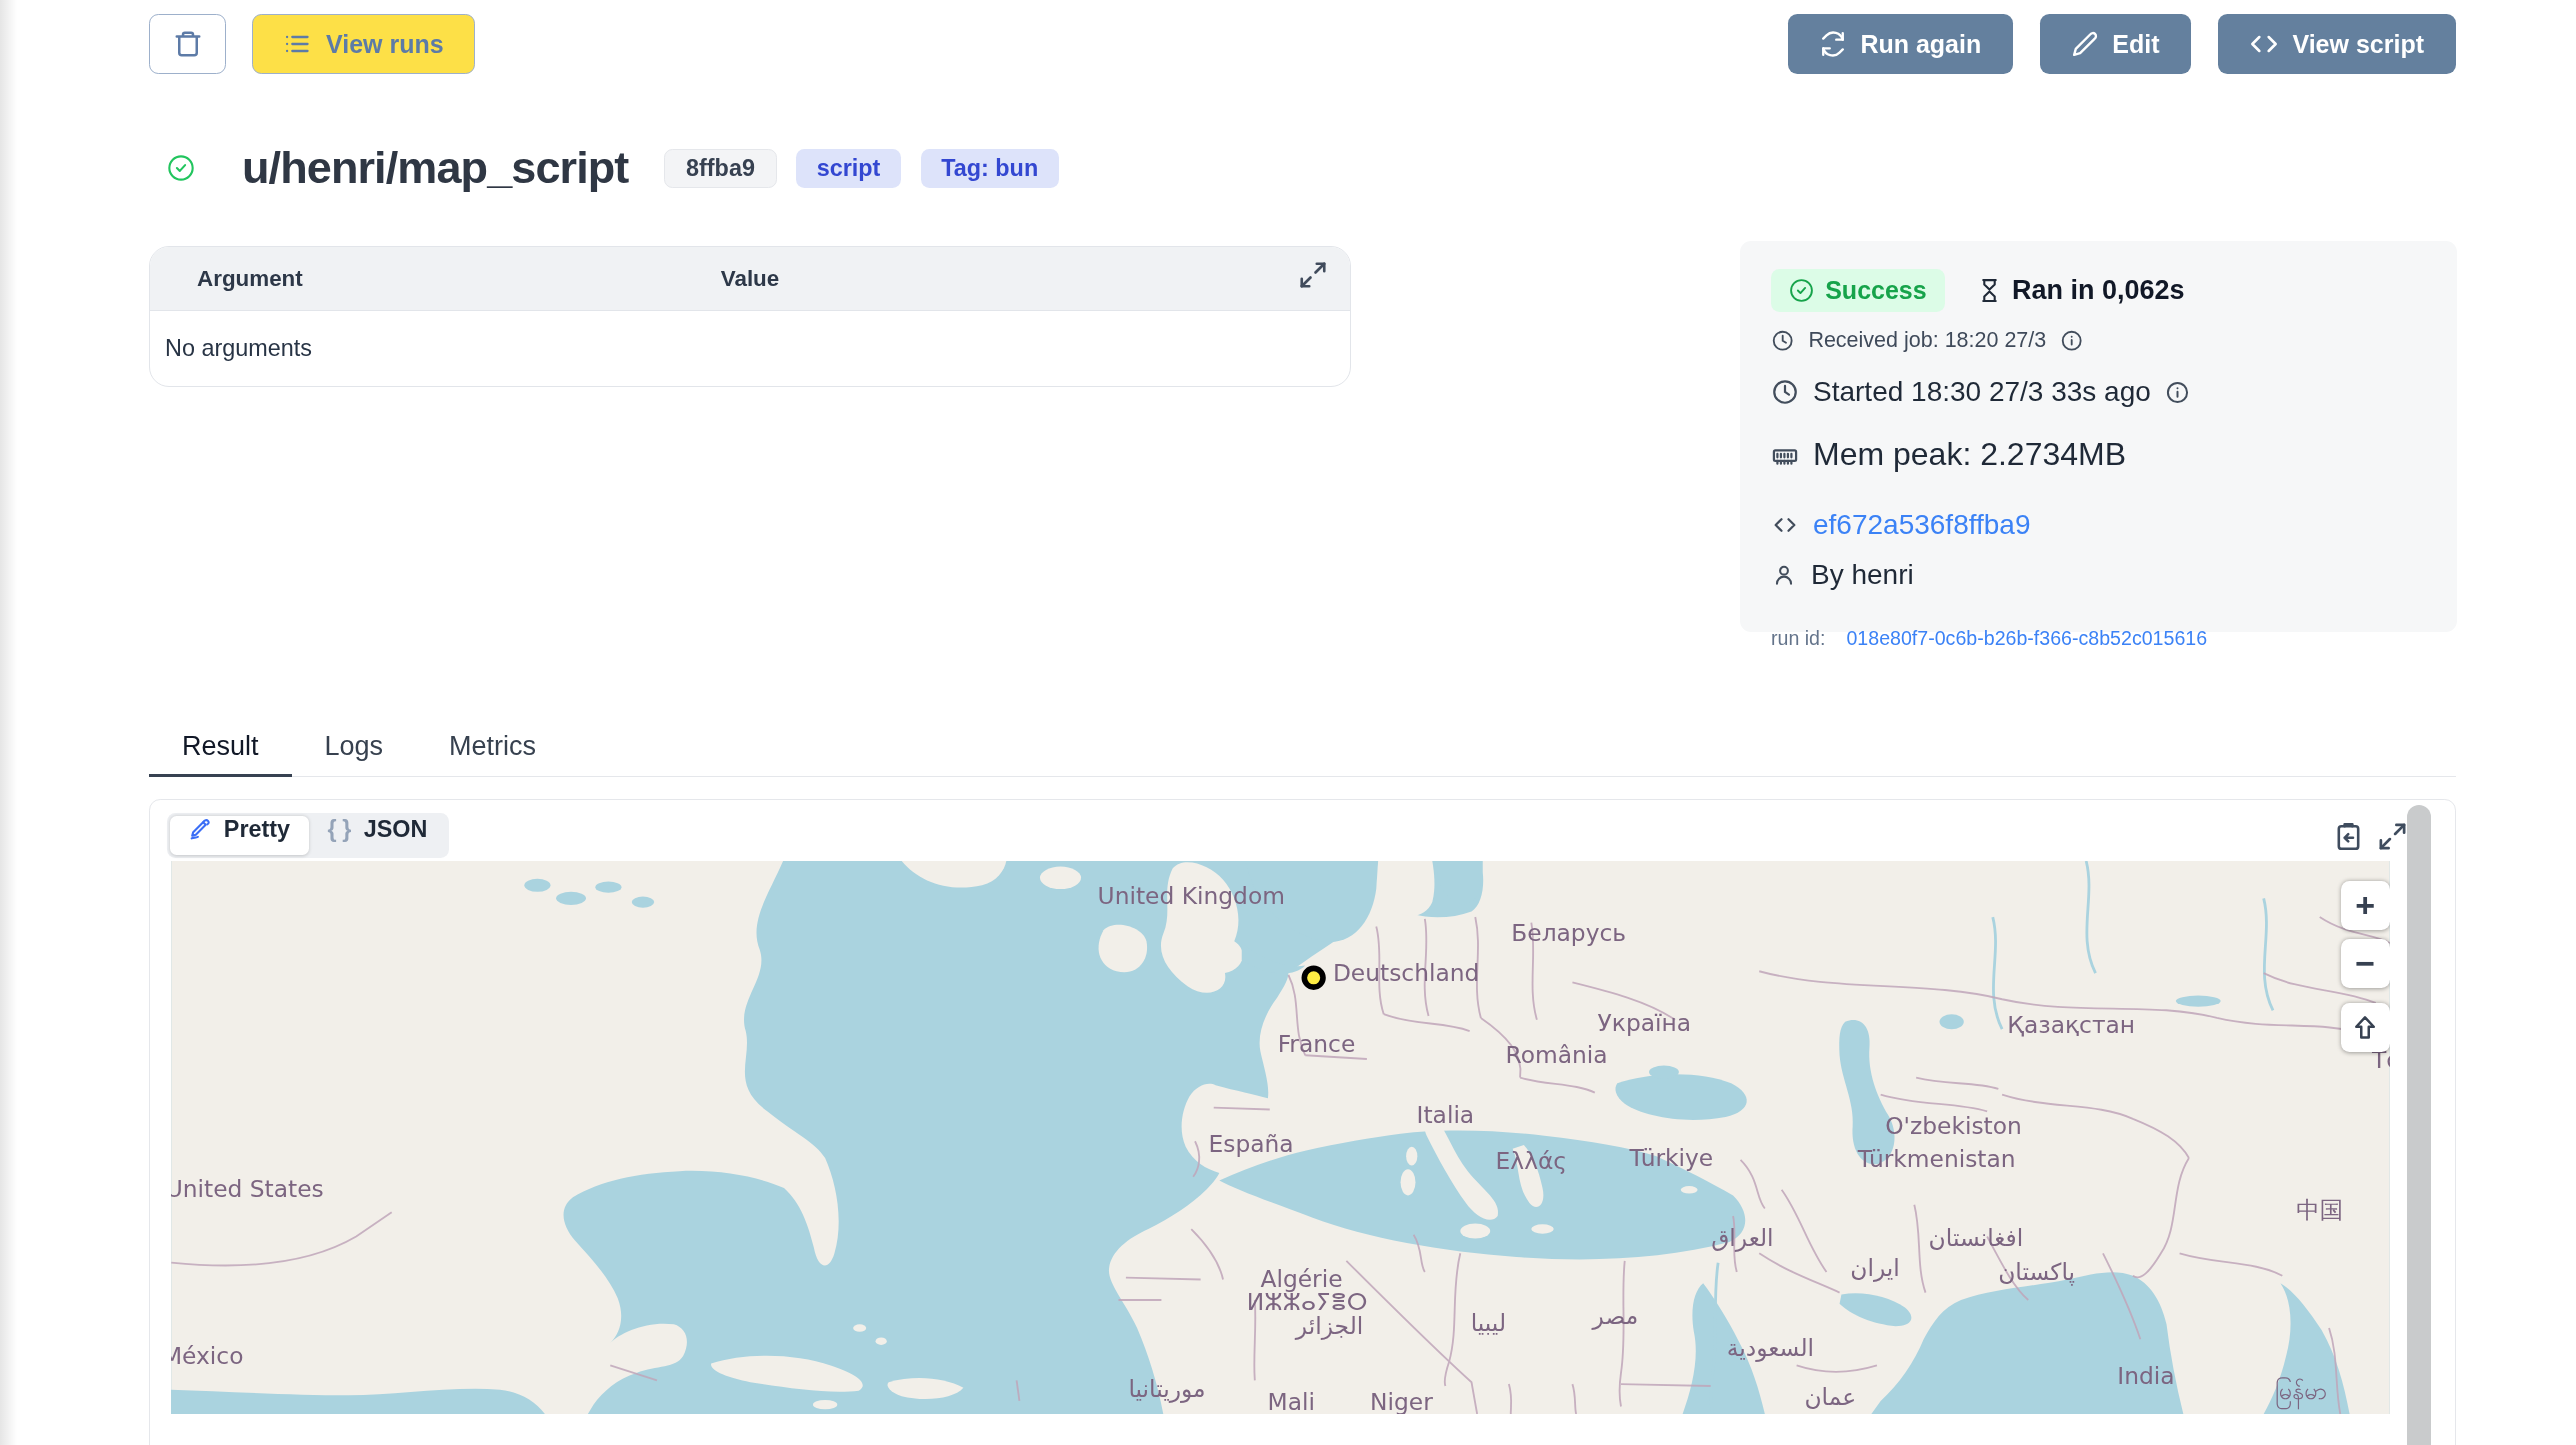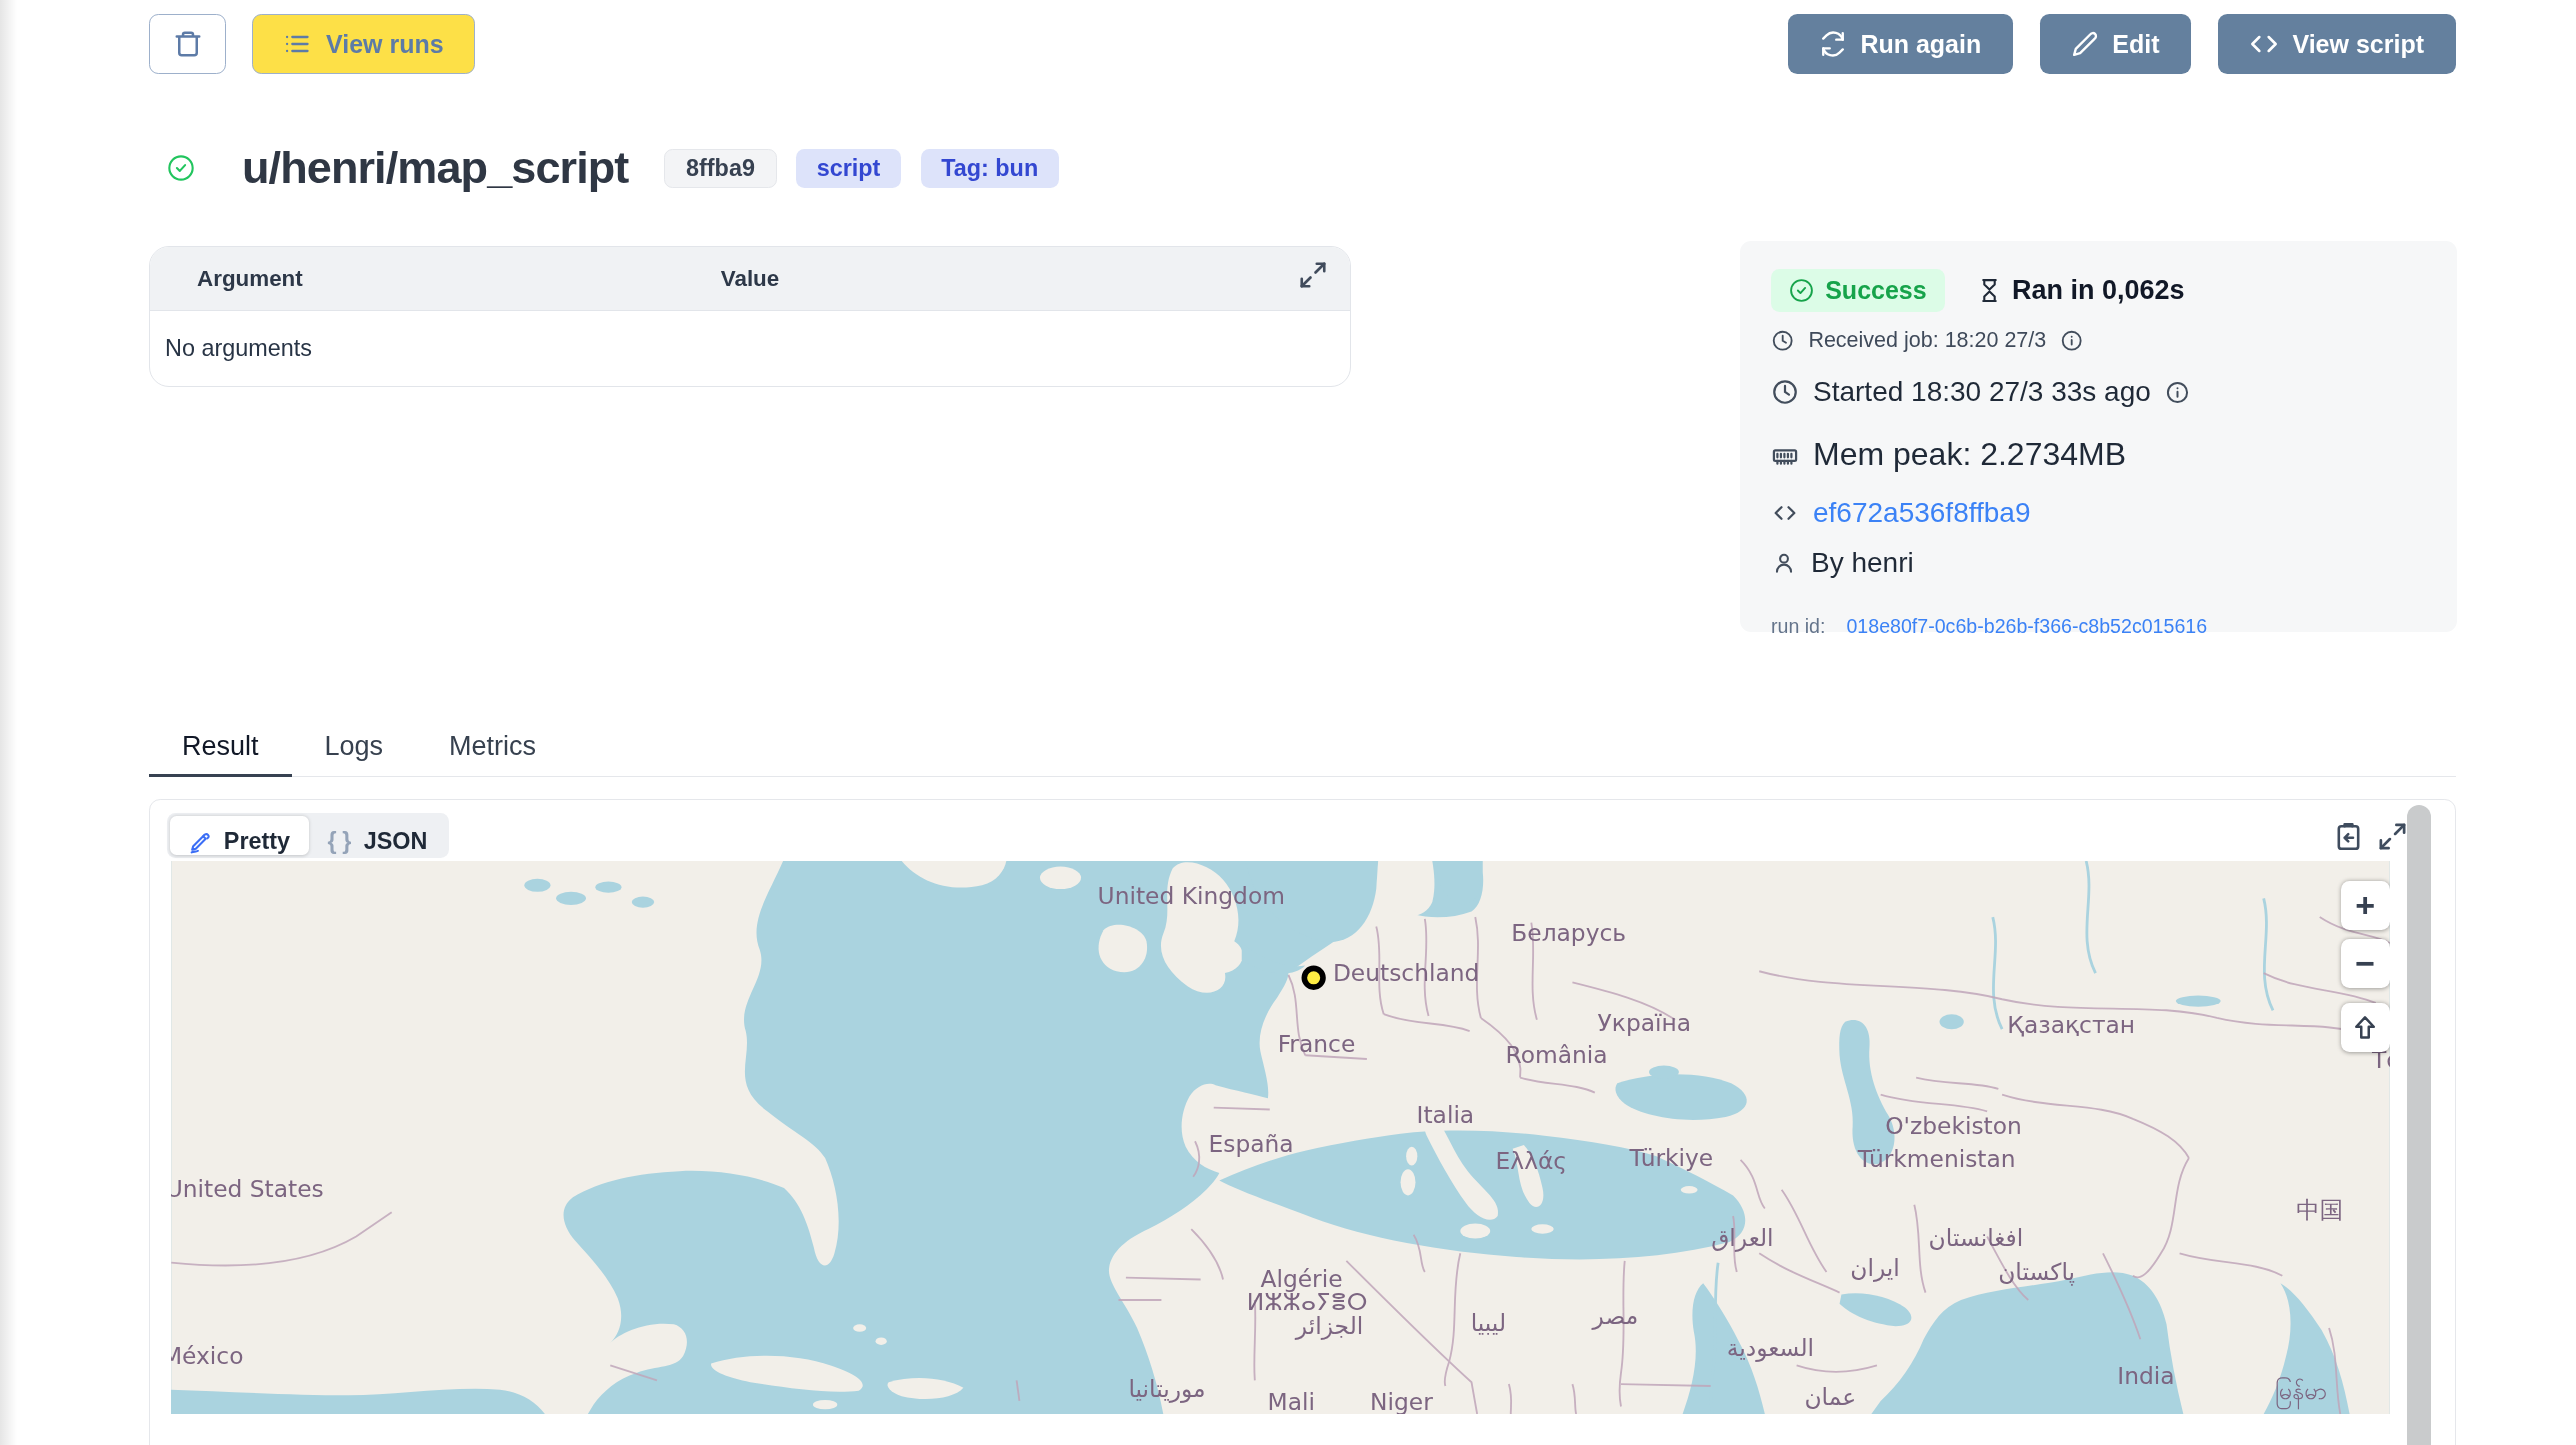--- a/index.html
+++ b/index.html
@@ -53,39 +53,39 @@
   .status-card{position:absolute;left:1740px;top:241px;width:717px;height:391px;background:#f6f7f8;
     border-radius:11.2px;padding:26px 31px}
   .st-row{display:flex;align-items:center;gap:14px;color:var(--ink)}
   .row1{margin-top:1.9px;height:43px;gap:32px}
   .success-badge{height:43px;background:var(--success-bg);border-radius:8.4px;display:flex;
     align-items:center;gap:11.2px;padding:12px 18px;color:var(--success-text);font-size:25px;font-weight:600}
   .ran-in{display:flex;align-items:center;gap:10.3px;font-size:27px;font-weight:700;color:#111827}
   .row2{margin-top:16px;font-size:21.5px;color:#3f4a5a}
   .row3{margin-top:23.4px;font-size:28px;color:var(--ink)}
   .row4{margin-top:28px;font-size:32px;color:var(--ink)}
-  .row5{margin-top:24px;font-size:28px}
+  .row5{margin-top:36px;font-size:28px}
   .row6{margin-top:18px;font-size:28px;color:var(--ink)}
   .row7{margin-top:36px;font-size:19.6px;color:#64748b;gap:21px}
   .st-ic{color:#424d5c;display:flex}
   a.link{color:var(--link);text-decoration:none}
 
   
   .tabs{position:absolute;left:149px;top:718px;width:2307px;height:59px;display:flex;
     border-bottom:1.9px solid #e5e7eb}
   .tab{padding:0 33px;font-size:27px;color:#37414f;display:flex;align-items:center;height:59px;
     border-bottom:3.7px solid transparent;margin-bottom:-2.8px}
   .tab.active{color:#111827;font-weight:500;border-bottom-color:#374151}
 
   
   .result-panel{position:absolute;left:149px;top:799px;width:2307px;height:691px;
     border:1.9px solid #e5e7eb;border-radius:11.2px;background:#fff}
   .view-toggle{position:absolute;left:17px;top:13px;height:45px;background:#eef0f3;border-radius:8.4px;
     display:flex;align-items:center;padding:2.8px}
-  .seg{height:39px;display:flex;align-items:flex-end;gap:10.3px;padding:0 18.7px;border-radius:6.5px;
+  .seg{height:39px;display:flex;align-items:flex-start;gap:10.3px;padding:0 18.7px;border-radius:6.5px;
     font-size:23.4px;font-weight:700;color:#1f2937}
   .seg.active{background:#fff;box-shadow:0 0.9px 3.7px rgba(0,0,0,.18)}
   .seg .pen{color:#3b6ef6;display:flex}
   .seg .braces{color:#94a3b8;font-size:23.4px;font-weight:700;letter-spacing:1.9px}
   .panel-ic{position:absolute;top:20.6px;color:#3f4c5e;display:flex}
   .copy-ic{left:2183px}.max-ic{left:2227px}
 
   .map-wrap{position:absolute;left:20.6px;top:61px;width:2219px;height:553px;overflow:hidden;background:var(--water)}
   .map-wrap svg{display:block}
   .map-label{font-family:"DejaVu Sans",sans-serif;fill:var(--map-label)}

